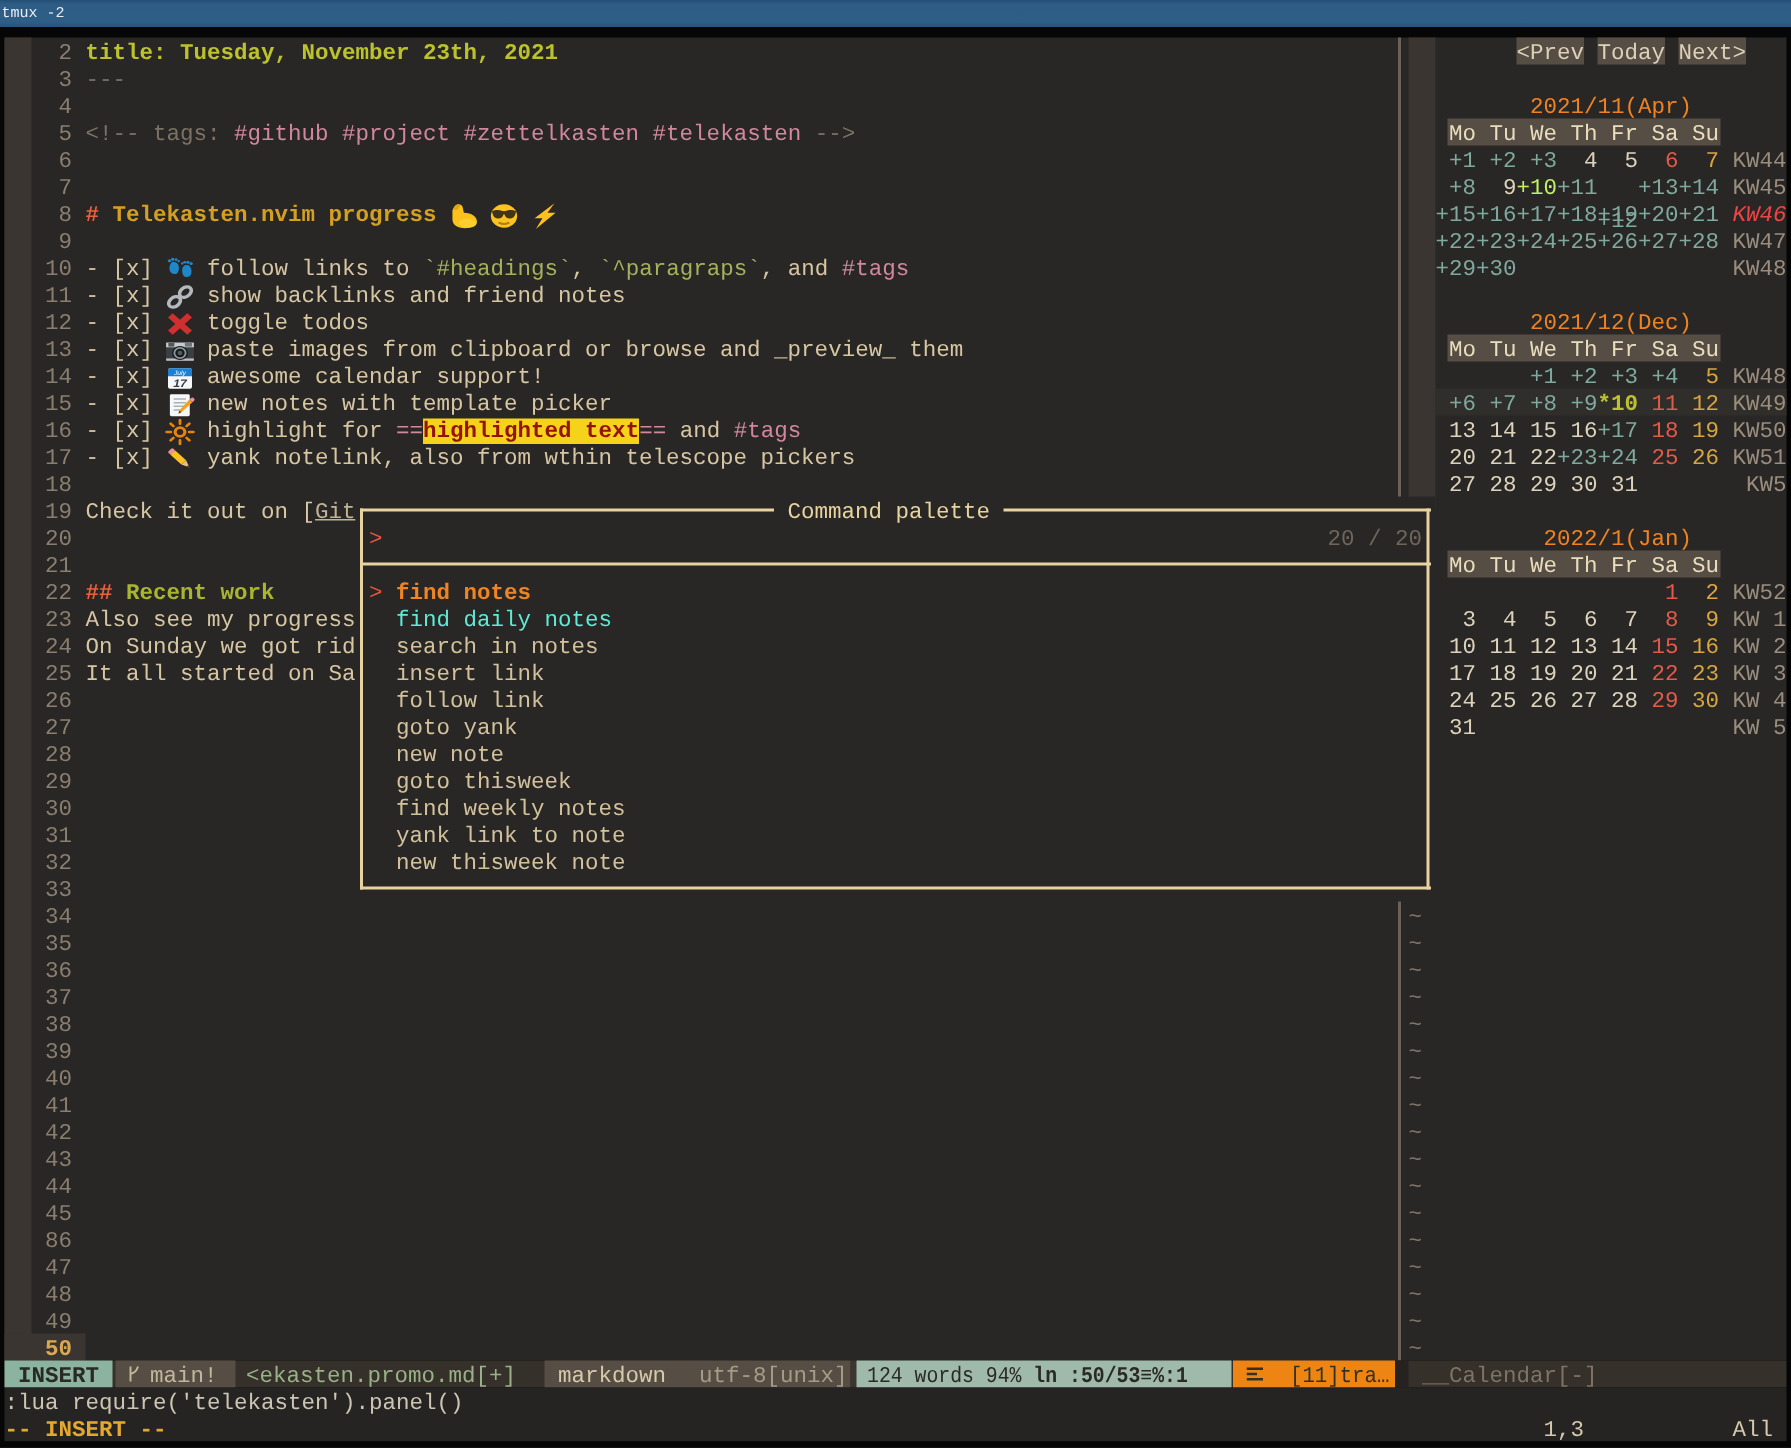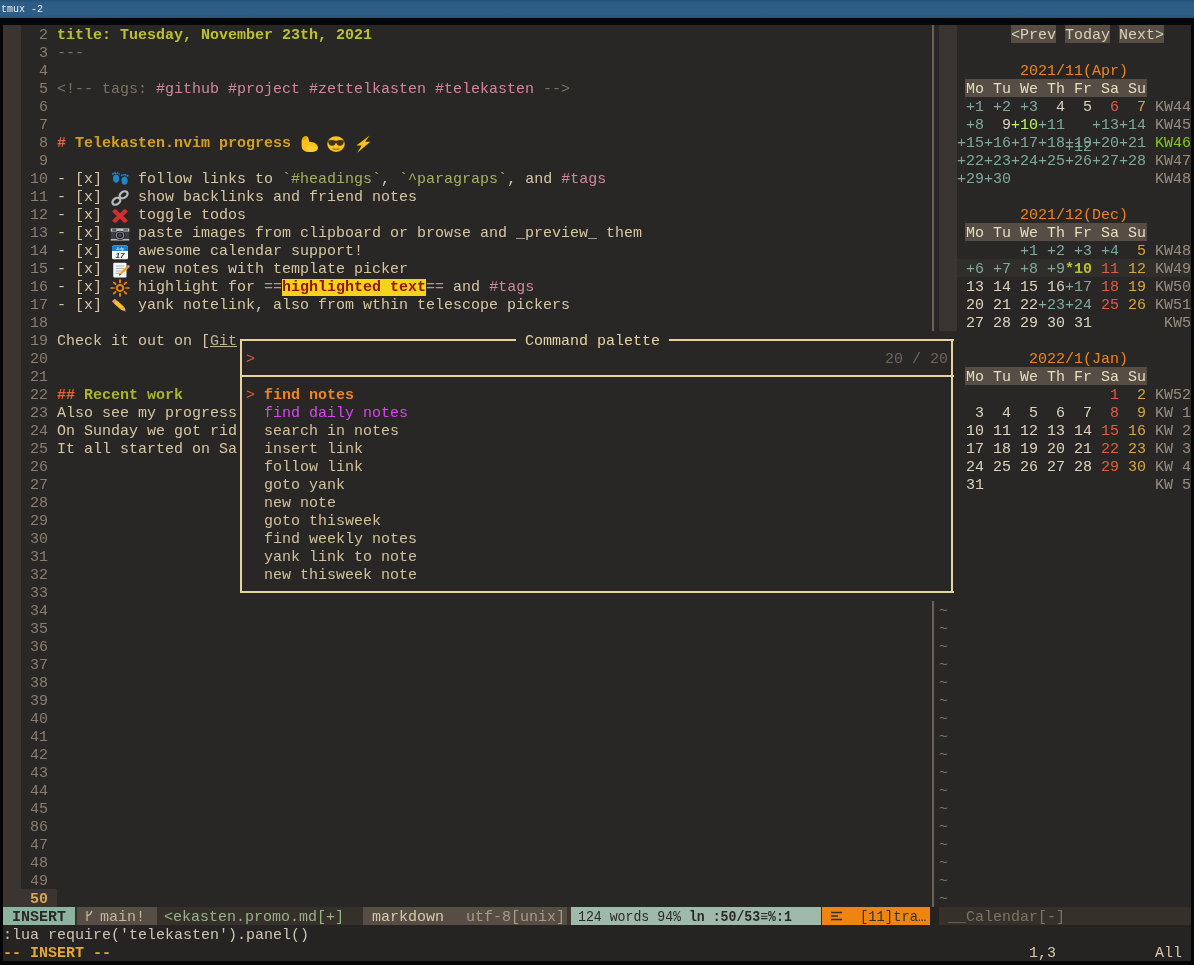--- a/index.html
+++ b/index.html
@@ -169,21 +169,21 @@
 <div style="position:absolute;left:1092px;top:117px;height:18px;line-height:18px;white-space:pre;"><span style="color:#7fa99e;">+13</span></div>
 <div style="position:absolute;left:1119px;top:117px;height:18px;line-height:18px;white-space:pre;"><span style="color:#7fa99e;">+14</span></div>
 <div style="position:absolute;left:1155px;top:117px;height:18px;line-height:18px;white-space:pre;color:#9a8d7d;">KW45</div>
 <div style="position:absolute;left:957px;top:135px;height:18px;line-height:18px;white-space:pre;"><span style="color:#7fa99e;">+15</span></div>
 <div style="position:absolute;left:984px;top:135px;height:18px;line-height:18px;white-space:pre;"><span style="color:#7fa99e;">+16</span></div>
 <div style="position:absolute;left:1011px;top:135px;height:18px;line-height:18px;white-space:pre;"><span style="color:#7fa99e;">+17</span></div>
 <div style="position:absolute;left:1038px;top:135px;height:18px;line-height:18px;white-space:pre;"><span style="color:#7fa99e;">+18</span></div>
 <div style="position:absolute;left:1065px;top:135px;height:18px;line-height:18px;white-space:pre;"><span style="color:#7fa99e;">+19</span></div>
 <div style="position:absolute;left:1092px;top:135px;height:18px;line-height:18px;white-space:pre;"><span style="color:#7fa99e;">+20</span></div>
 <div style="position:absolute;left:1119px;top:135px;height:18px;line-height:18px;white-space:pre;"><span style="color:#7fa99e;">+21</span></div>
-<div style="position:absolute;left:1155px;top:135px;height:18px;line-height:18px;white-space:pre;color:#84cc16;">KW46</div>
+<div style="position:absolute;left:1155px;top:135px;height:18px;line-height:18px;white-space:pre;color:#ef4444;font-style:italic;">KW46</div>
 <div style="position:absolute;left:957px;top:153px;height:18px;line-height:18px;white-space:pre;"><span style="color:#7fa99e;">+22</span></div>
 <div style="position:absolute;left:984px;top:153px;height:18px;line-height:18px;white-space:pre;"><span style="color:#7fa99e;">+23</span></div>
 <div style="position:absolute;left:1011px;top:153px;height:18px;line-height:18px;white-space:pre;"><span style="color:#7fa99e;">+24</span></div>
 <div style="position:absolute;left:1038px;top:153px;height:18px;line-height:18px;white-space:pre;"><span style="color:#7fa99e;">+25</span></div>
 <div style="position:absolute;left:1065px;top:153px;height:18px;line-height:18px;white-space:pre;"><span style="color:#7fa99e;">+26</span></div>
 <div style="position:absolute;left:1092px;top:153px;height:18px;line-height:18px;white-space:pre;"><span style="color:#7fa99e;">+27</span></div>
 <div style="position:absolute;left:1119px;top:153px;height:18px;line-height:18px;white-space:pre;"><span style="color:#7fa99e;">+28</span></div>
 <div style="position:absolute;left:1155px;top:153px;height:18px;line-height:18px;white-space:pre;color:#9a8d7d;">KW47</div>
 <div style="position:absolute;left:957px;top:171px;height:18px;line-height:18px;white-space:pre;"><span style="color:#7fa99e;">+29</span></div>
 <div style="position:absolute;left:984px;top:171px;height:18px;line-height:18px;white-space:pre;"><span style="color:#7fa99e;">+30</span></div>
@@ -287,21 +287,21 @@
 <div style="position:absolute;left:237px;top:331px;width:720px;height:270px;background:#282726;"></div>
 <div style="position:absolute;left:240px;top:339px;width:714px;height:2px;background:#e7d3a0;"></div>
 <div style="position:absolute;left:240px;top:375px;width:714px;height:2px;background:#e7d3a0;"></div>
 <div style="position:absolute;left:240px;top:591px;width:714px;height:2px;background:#e7d3a0;"></div>
 <div style="position:absolute;left:240px;top:339px;width:2px;height:254px;background:#e7d3a0;"></div>
 <div style="position:absolute;left:951px;top:339px;width:2px;height:254px;background:#e7d3a0;"></div>
 <div style="position:absolute;left:516px;top:333px;height:18px;line-height:18px;white-space:pre;"><span style="color:#e7d3a0;background:#282726;"> Command palette </span></div>
 <div style="position:absolute;left:246px;top:351px;height:18px;line-height:18px;white-space:pre;"><span style="color:#e8563c;">&gt;</span></div>
 <div style="position:absolute;left:885px;top:351px;height:18px;line-height:18px;white-space:pre;"><span style="color:#6e665a;">20 / 20</span></div>
 <div style="position:absolute;left:246px;top:387px;height:18px;line-height:18px;white-space:pre;"><span style="color:#e8563c;">&gt;</span> <span style="color:#ee8424;font-weight:bold;">find notes</span></div>
-<div style="position:absolute;left:264px;top:405px;height:18px;line-height:18px;white-space:pre;"><span style="color:#d946ef;">find daily notes</span></div>
+<div style="position:absolute;left:264px;top:405px;height:18px;line-height:18px;white-space:pre;"><span style="color:#5eead4;">find daily notes</span></div>
 <div style="position:absolute;left:264px;top:423px;height:18px;line-height:18px;white-space:pre;"><span style="color:#d2c19b;">search in notes</span></div>
 <div style="position:absolute;left:264px;top:441px;height:18px;line-height:18px;white-space:pre;"><span style="color:#d2c19b;">insert link</span></div>
 <div style="position:absolute;left:264px;top:459px;height:18px;line-height:18px;white-space:pre;"><span style="color:#d2c19b;">follow link</span></div>
 <div style="position:absolute;left:264px;top:477px;height:18px;line-height:18px;white-space:pre;"><span style="color:#d2c19b;">goto yank</span></div>
 <div style="position:absolute;left:264px;top:495px;height:18px;line-height:18px;white-space:pre;"><span style="color:#d2c19b;">new note</span></div>
 <div style="position:absolute;left:264px;top:513px;height:18px;line-height:18px;white-space:pre;"><span style="color:#d2c19b;">goto thisweek</span></div>
 <div style="position:absolute;left:264px;top:531px;height:18px;line-height:18px;white-space:pre;"><span style="color:#d2c19b;">find weekly notes</span></div>
 <div style="position:absolute;left:264px;top:549px;height:18px;line-height:18px;white-space:pre;"><span style="color:#d2c19b;">yank link to note</span></div>
 <div style="position:absolute;left:264px;top:567px;height:18px;line-height:18px;white-space:pre;"><span style="color:#d2c19b;">new thisweek note</span></div>
 <div style="position:absolute;left:3px;top:907px;width:1188px;height:18px;background:#35302a;"></div>

